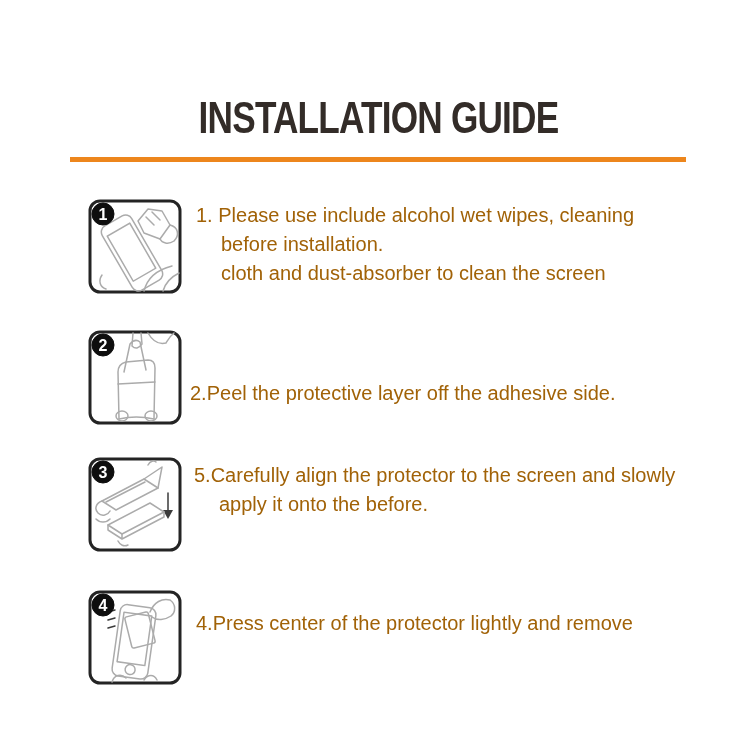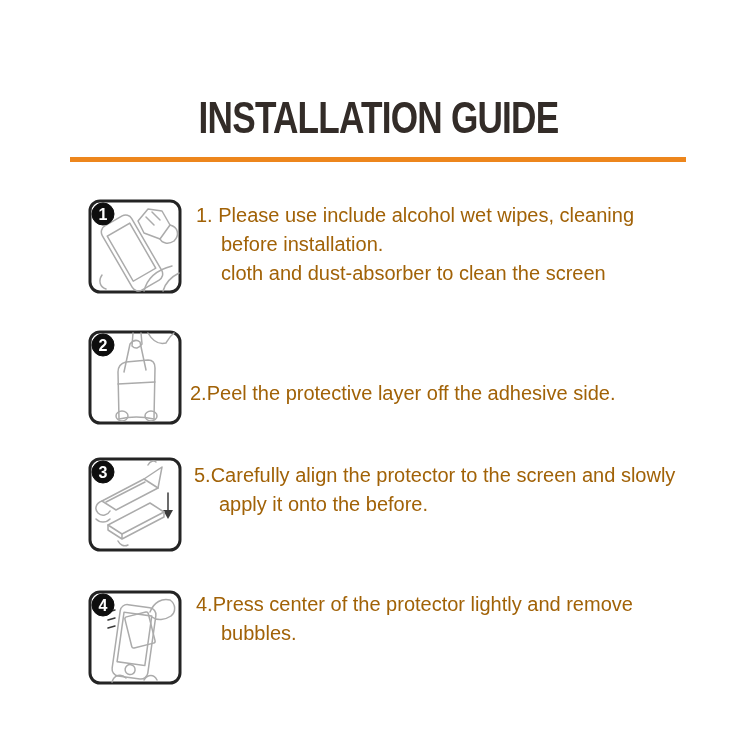--- a/index.html
+++ b/index.html
@@ -117,19 +117,18 @@
         <g transform="rotate(-14 52 40)">
           <rect x="40" y="24" width="24" height="32" rx="2"></rect>
         </g>
         <path d="M62,22 C66,12 74,8 82,10 M82,10 C88,14 88,22 83,26 M83,26 C77,30 69,31 64,27"></path>
         <path class="dark" d="M20,22 l7,-2 M20,30 l7,-2 M20,38 l7,-2"></path>
         <path d="M24,92 C26,85 33,83 38,88 M56,90 C60,84 66,84 69,90"></path>
       </g>
       <circle class="badge" cx="15" cy="15" r="11"></circle>
       <text class="badge-num" x="15" y="21">4</text>
     </svg>
-    <div class="step-text" style="left:108px;top:0;">
+    <div class="step-text" style="left:108px;top:19px;text-align:right;">
       <div class="line">4.Press center of the protector lightly and remove</div>
-      <div class="line indent">bubbles.</div>
     </div>
   </div>
 
 </div>
 
 </body></html>

